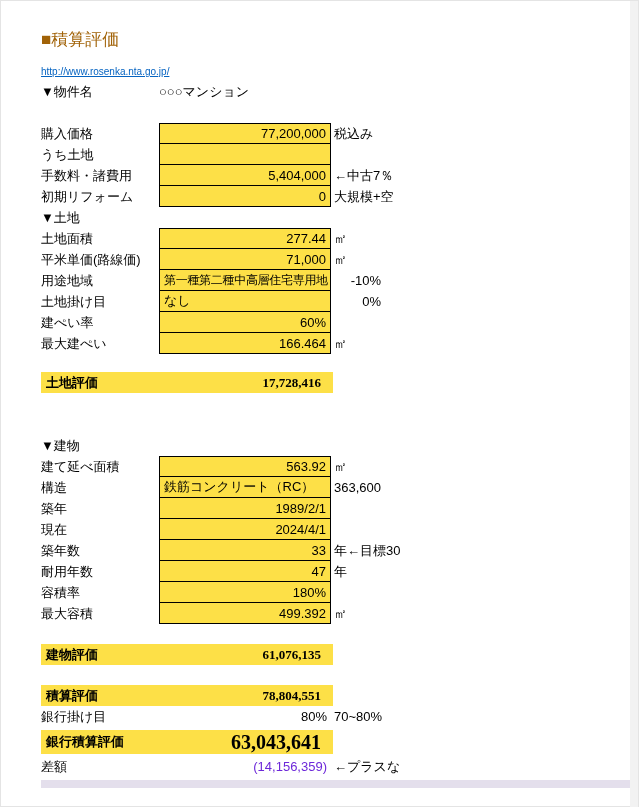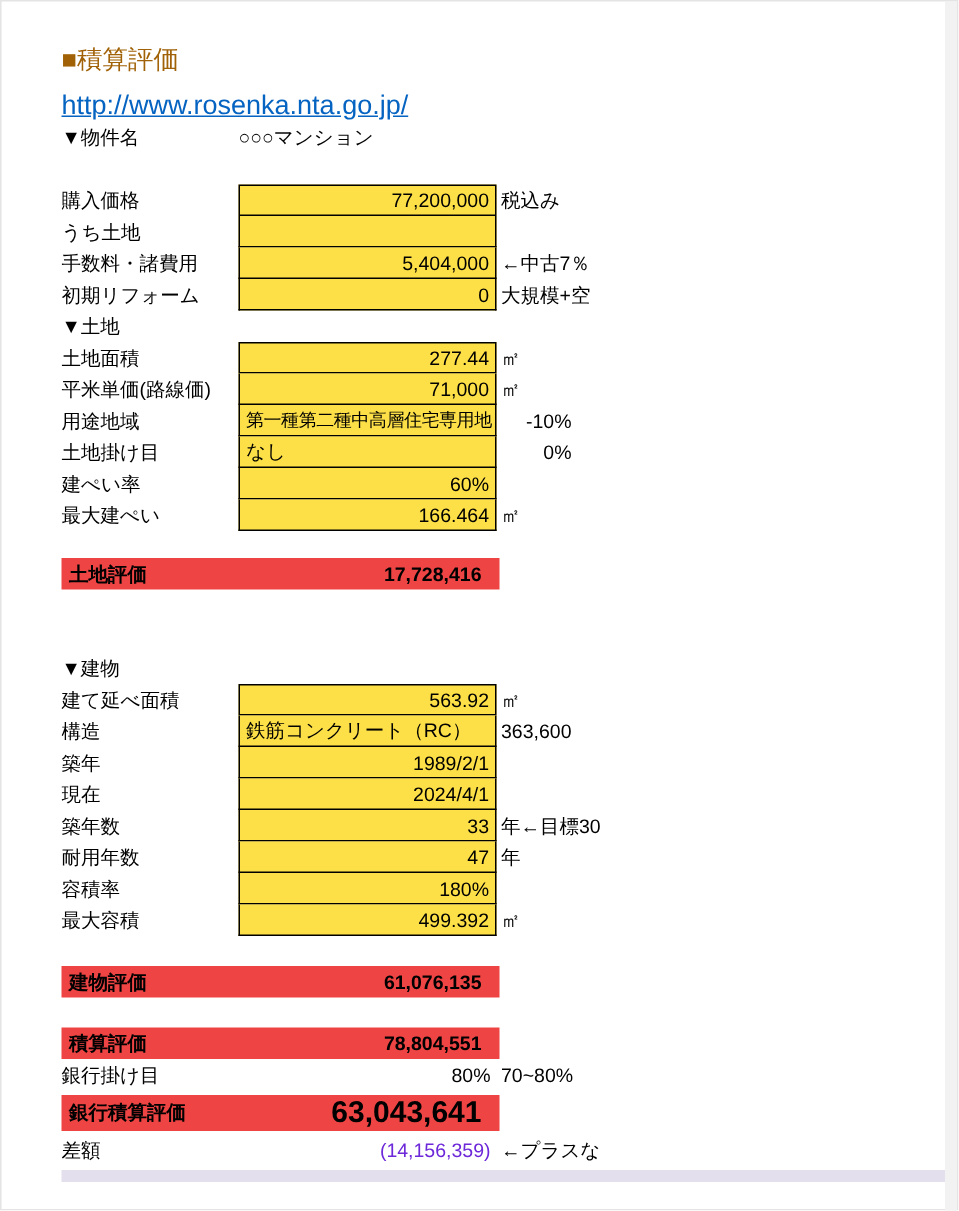--- a/index.html
+++ b/index.html
@@ -20,21 +20,21 @@
   .right-gutter{
     position:absolute;top:0;right:0;width:8px;height:807px;
     background:#f2f2f2;
   }
   .title{
     font-size:17px;font-weight:normal;color:#a16207;
     height:22px;line-height:22px;
   }
   .url-row{margin-top:10px;height:18px;line-height:18px;}
   .url-row a{
-    font-size:18px;color:#0563c1;text-decoration:underline;cursor:pointer;
+    font-size:10px;color:#0563c1;text-decoration:underline;cursor:pointer;
   }
   .prop-row{margin-top:4px;height:18px;display:flex;align-items:center;}
   .prop-row .lbl{width:118px;font-size:13px;}
   .prop-row .val{font-size:13px;}
   .sec-head{height:21px;line-height:21px;font-size:13px;}
   .grp{margin:0;}
   .row{display:flex;align-items:center;height:21px;}
   .lbl{width:118px;font-size:13px;flex-shrink:0;white-space:nowrap;overflow:hidden;}
   .cell{
     box-sizing:border-box;width:172px;height:21px;flex-shrink:0;
@@ -44,21 +44,22 @@
   }
   .grp .row + .row .cell{border-top:0;}
   .cell.left{justify-content:flex-start;}
   .cell.shrink{font-size:12px;letter-spacing:-0.3px;}
   .cell.noborder{border:none;background:transparent;}
   .cell.red{color:#6d28d9;}
   .sfx{margin-left:3px;font-size:13px;white-space:nowrap;}
   .sfx.right{width:48px;text-align:right;display:inline-block;margin-left:2px;}
   .total{
     width:292px;height:21px;display:flex;align-items:center;
-    background:#ef4444;
+    background:#fde047;
+    font-family:Liberation Serif, serif;
   }
   .total .tlbl{font-size:13px;font-weight:bold;padding-left:5px;}
   .total .tval{margin-left:auto;padding-right:12px;font-size:13px;font-weight:bold;}
   .total.big{height:24px;}
   .total.big .tval{font-size:20px;}
   .mt18{margin-top:18px;}
   .mt42{margin-top:42px;}
   .mt20{margin-top:20px;}
   .mt14{}
   .mt12{margin-top:3px;}

